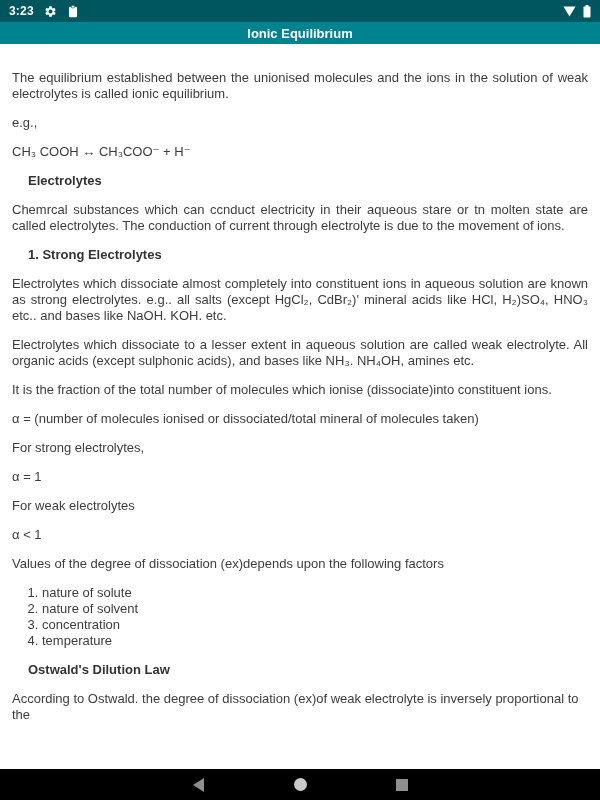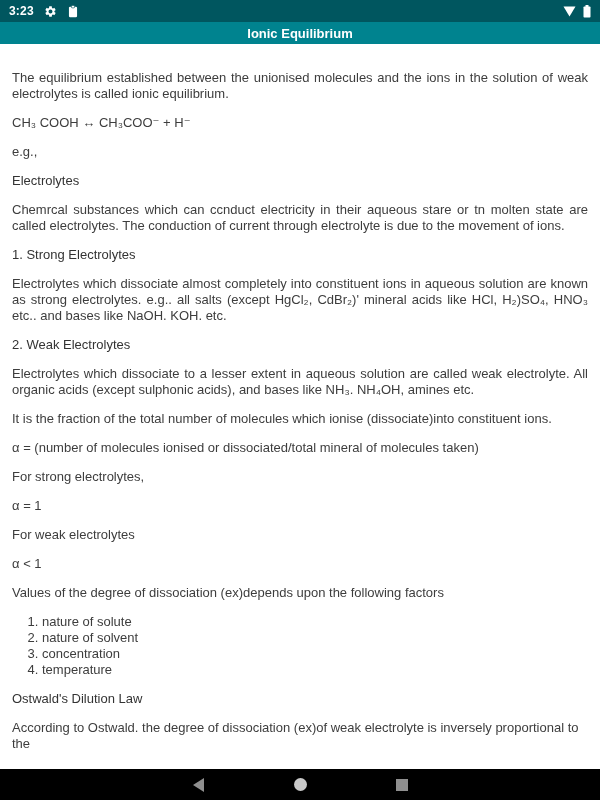--- a/index.html
+++ b/index.html
@@ -43,21 +43,21 @@
     flex: 1 1 auto;
     background: #ffffff;
     padding: 26px 12px 0 12px;
     color: #3d3d3d;
     font-size: 13px;
     line-height: 16px;
     overflow: hidden;
   }
   .content p { margin: 0 0 13px 0; }
   .content p.justify { text-align: justify; }
-  .content .heading { font-weight: normal; color: #333333; margin: 0 0 13px 0; }
+  .content .heading { font-weight: bold; color: #333333; margin: 0 0 13px 16px; }
   .content ol { margin: 0 0 13px 30px; }
   .content ol li { margin: 0 0 0 0; line-height: 16px; }
 
   
   .nav-bar {
     height: 31px;
     background: #000000;
     display: flex; align-items: center; justify-content: center;
     gap: 86px;
     flex: 0 0 auto;
@@ -104,27 +104,26 @@
       </span>
     </span>
   </div>
 
   <div class="app-bar">
     <span class="app-title">Ionic Equilibrium</span>
   </div>
 
   <div class="content">
       <p class="justify">The equilibrium established between the unionised molecules and the ions in the solution of weak electrolytes is called ionic equilibrium.</p>
+      <p>e.g.,</p>
       <p>CH₃ COOH ↔ CH₃COO⁻ + H⁻</p>
-      <p>e.g.,</p>
       <div class="heading">Electrolytes</div>
       <p class="justify">Chemrcal substances which can ccnduct electricity in their aqueous stare or tn molten state are called electrolytes. The conduction of current through electrolyte is due to the movement of ions.</p>
       <div class="heading">1. Strong Electrolytes</div>
       <p class="justify">Electrolytes which dissociate almost completely into constituent ions in aqueous solution are known as strong electrolytes. e.g.. all salts (except HgCl₂, CdBr₂)' mineral acids like HCl, H₂)SO₄, HNO₃ etc.. and bases like NaOH. KOH. etc.</p>
-      <div class="heading">2. Weak Electrolytes</div>
       <p class="justify">Electrolytes which dissociate to a lesser extent in aqueous solution are called weak electrolyte. All organic acids (except sulphonic acids), and bases like NH₃. NH₄OH, amines etc.</p>
       <p>It is the fraction of the total number of molecules which ionise (dissociate)into constituent ions.</p>
       <p>α = (number of molecules ionised or dissociated/total mineral of molecules taken)</p>
       <p>For strong electrolytes,</p>
       <p>α = 1</p>
       <p>For weak electrolytes</p>
       <p>α &lt; 1</p>
       <p>Values of the degree of dissociation (ex)depends upon the following factors</p>
       <ol>
         <li>nature of solute</li>

